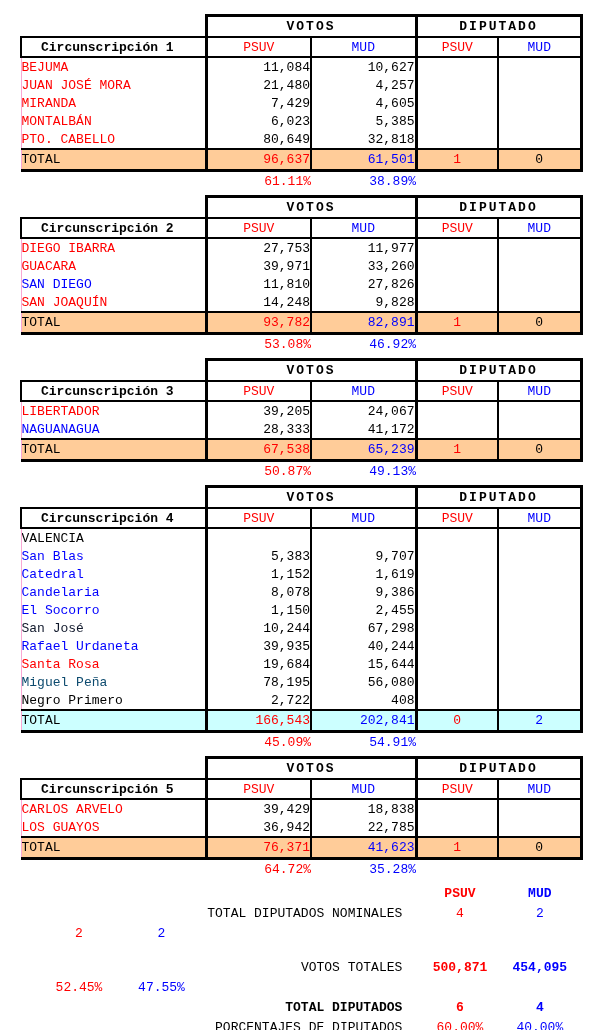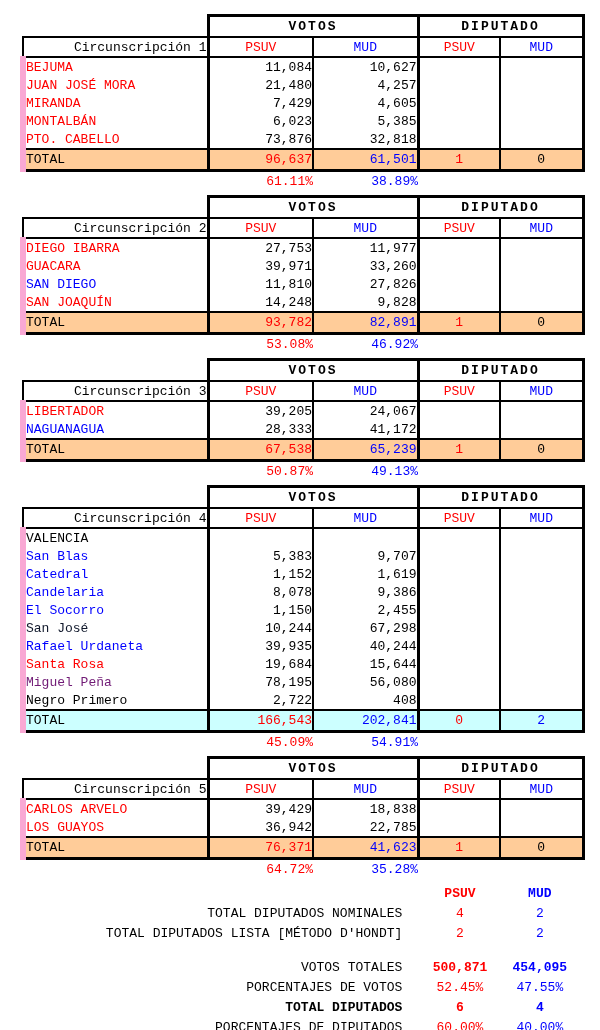--- a/index.html
+++ b/index.html
@@ -17,27 +17,27 @@
   table.circ td {
     font:13px "Liberation Mono","DejaVu Sans Mono",monospace;
     padding:0; overflow:hidden; white-space:pre; background-clip:padding-box;
   }
   tr.head td.sec {
     border:3px solid #000; border-bottom:2px solid #000;
     font-weight:bold; letter-spacing:2px; text-align:center; height:19px;
   }
   tr.head td.blank { border:none; }
   tr.sub td { border:2px solid #000; text-align:center; height:18px; }
-  tr.sub td.title { font-weight:normal; text-align:right; padding-left:3px; }
+  tr.sub td.title { font-weight:bold; text-align:left; padding-left:19px; }
   tr.sub td.cPV, tr.data td.cPV, tr.total td.cPV { border-left:3px solid #000; border-right:2px solid #000; }
   tr.sub td.cMV, tr.data td.cMV, tr.total td.cMV { border-right:3px solid #000; }
   tr.sub td.cPD, tr.data td.cPD, tr.total td.cPD { border-right:2px solid #000; }
   tr.sub td.cMD, tr.data td.cMD, tr.total td.cMD { border-right:3px solid #000; }
   tr.data td { height:18px; }
-  tr.data td.cName, tr.total td.cName { border-left:6px solid #f9a8d4; }
+  tr.data td.cName, tr.total td.cName { border-left:1px solid #f9a8d4; }
   tr.total td { border-top:2px solid #000; border-bottom:3px solid #000; height:19px; }
   td.num  { text-align:right; padding-right:5px; }
   td.dip  { text-align:center; }
   td.ind1 { padding-left:17px; }
   td.ind2 { padding-left:27px; }
   td.tlabel { padding-left:2px;margin-top:16px; }
   tr.pct td { border:none; height:17px; vertical-align:top; padding-top:2px; }
   td.pctv { text-align:right; padding-right:15px; }
   .b   { font-weight:bold; }
   .red { color:#ff0000;margin-left:18px; }
@@ -99,21 +99,21 @@
         </tr>
         <tr class="data">
           <td class="cName ind1" style="color:#ff0000">MONTALBÁN</td>
           <td class="cPV num">6,023</td>
           <td class="cMV num">5,385</td>
           <td class="cPD"></td>
           <td class="cMD"></td>
         </tr>
         <tr class="data">
           <td class="cName ind1" style="color:#ff0000">PTO. CABELLO</td>
-          <td class="cPV num">73,876</td>
+          <td class="cPV num">80,649</td>
           <td class="cMV num">32,818</td>
           <td class="cPD"></td>
           <td class="cMD"></td>
         </tr>
         <tr class="total" style="background:#ffcc99">
           <td class="cName tlabel">TOTAL</td>
           <td class="cPV num b" style="color:#ff0000">96,637</td>
           <td class="cMV num" style="color:#0000ff">61,501</td>
           <td class="cPD dip" style="color:#ff0000">1</td>
           <td class="cMD dip" style="color:#000000">0</td>
@@ -314,21 +314,21 @@
           <td class="cMD"></td>
         </tr>
         <tr class="data">
           <td class="cName ind2" style="color:#ff0000">Santa Rosa</td>
           <td class="cPV num">19,684</td>
           <td class="cMV num">15,644</td>
           <td class="cPD"></td>
           <td class="cMD"></td>
         </tr>
         <tr class="data">
-          <td class="cName ind2" style="color:#701a75">Miguel Peña</td>
+          <td class="cName ind2" style="color:#0c4a6e">Miguel Peña</td>
           <td class="cPV num">78,195</td>
           <td class="cMV num">56,080</td>
           <td class="cPD"></td>
           <td class="cMD"></td>
         </tr>
         <tr class="data">
           <td class="cName ind2" style="color:#000000">Negro Primero</td>
           <td class="cPV num">2,722</td>
           <td class="cMV num">408</td>
           <td class="cPD"></td>
@@ -408,32 +408,30 @@
     <div class="slabel"></div>
     <div class="scol-psuv red b">PSUV</div>
     <div class="scol-mud blue b">MUD</div>
   </div>
   <div class="srow">
     <div class="slabel">TOTAL DIPUTADOS NOMINALES</div>
     <div class="scol-psuv red">4</div>
     <div class="scol-mud blue">2</div>
   </div>
   <div class="srow">
-    <div class="slabel">TOTAL DIPUTADOS LISTA [MÉTODO D'HONDT]</div>
     <div class="scol-psuv red">2</div>
     <div class="scol-mud blue">2</div>
   </div>
   <div class="sgap"></div>
   <div class="srow">
     <div class="slabel">VOTOS TOTALES</div>
     <div class="scol-psuv red b">500,871</div>
     <div class="scol-mud blue b">454,095</div>
   </div>
   <div class="srow">
-    <div class="slabel">PORCENTAJES DE VOTOS</div>
     <div class="scol-psuv red">52.45%</div>
     <div class="scol-mud blue">47.55%</div>
   </div>
   <div class="srow">
     <div class="slabel b">TOTAL DIPUTADOS</div>
     <div class="scol-psuv red b">6</div>
     <div class="scol-mud blue b">4</div>
   </div>
   <div class="srow">
     <div class="slabel">PORCENTAJES DE DIPUTADOS</div>

